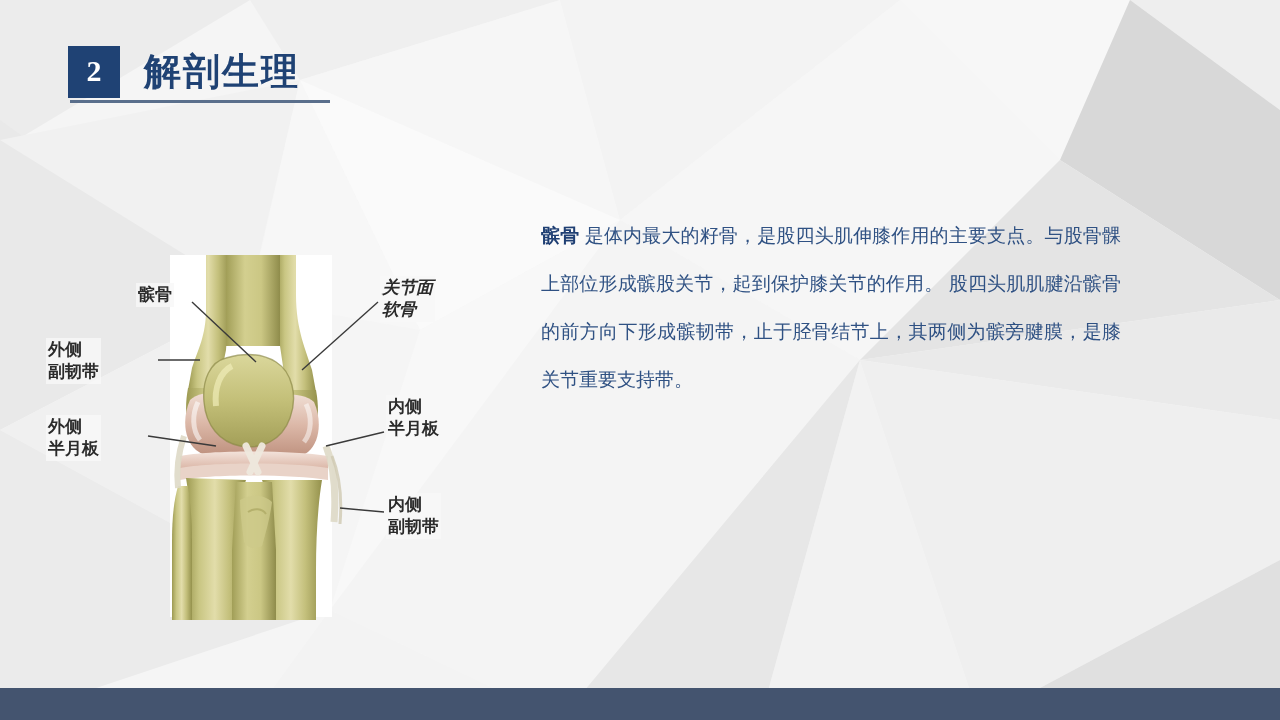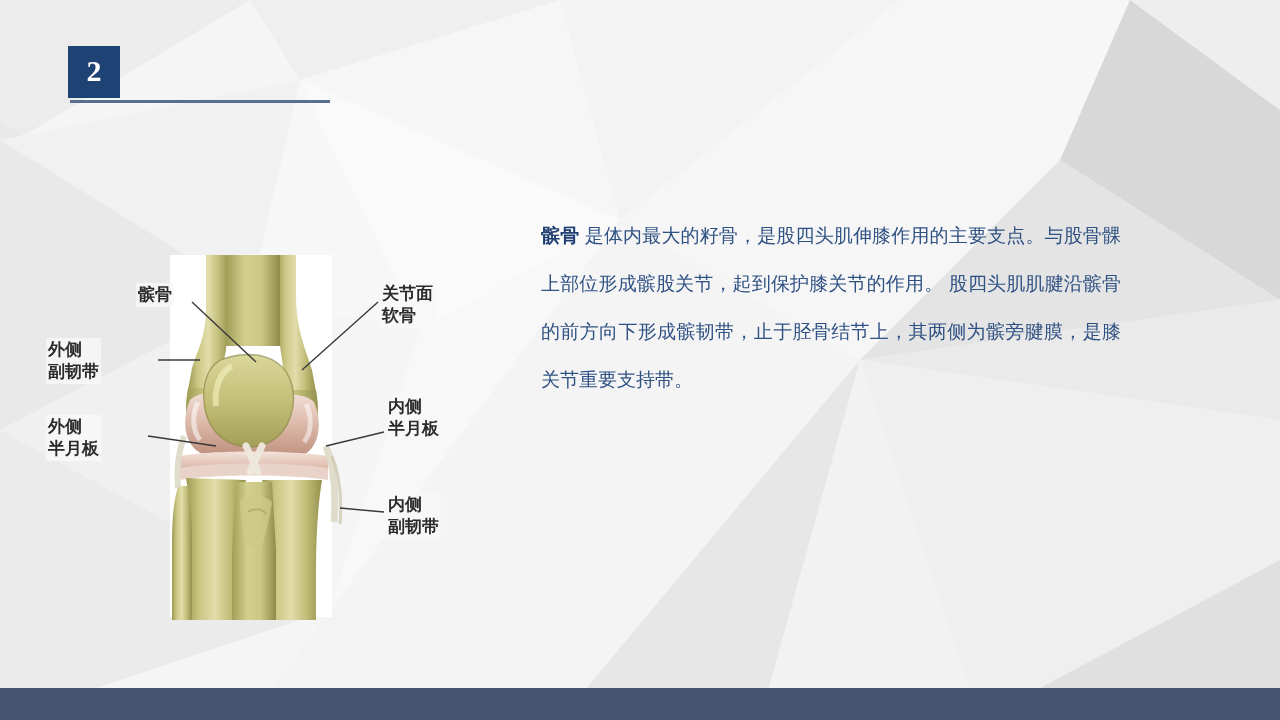--- a/index.html
+++ b/index.html
@@ -114,21 +114,21 @@
     color: #2b2b2b;
     font-weight: 600;
     font-family: "Liberation Sans", "DejaVu Sans", sans-serif;
     background: rgba(248,248,248,0.82);
     padding: 1px 2px;
     white-space: nowrap;
   }
   #label-patella      { left: 96px;  top: 33px;  }
   #label-lat-lig      { left: 6px;   top: 88px;  }
   #label-lat-menis    { left: 6px;   top: 165px; }
-  #label-art-cartil   { left: 340px; top: 32px;  }
+  #label-art-cartil   { left: 340px; top: 26px; font-style: italic;  }
   #label-med-menis    { left: 346px; top: 145px; }
   #label-med-lig      { left: 346px; top: 243px; }
 
   
   #body-copy {
     position: absolute;
     left: 541px;
     top: 212px;
     width: 580px;
     z-index: 5;
@@ -183,20 +183,21 @@
     <polygon points="1280,560 1280,720 980,720" fill="#e0e0e0"></polygon>
     <polygon points="760,720 860,360 980,720" fill="#f2f2f2"></polygon>
     <polygon points="420,330 300,80 620,220" fill="#fafafa"></polygon>
     <polygon points="420,330 620,220 330,610" fill="#f8f8f8"></polygon>
   </svg>
 
   <div id="header">
     <div id="section-number-badge">
       <span class="num">2</span>
     </div>
+    <div id="header-title">解剖生理</div>
   </div>
   <div id="title-underline"></div>
 
   <div id="figure-panel">
     <div id="figure-white-plate"></div>
 
     <svg id="knee-illustration" viewBox="0 0 450 370" preserveAspectRatio="none">
       <defs>
         <linearGradient id="boneGrad" x1="0" y1="0" x2="1" y2="0">
           <stop offset="0%" stop-color="#9d9a52"></stop>

